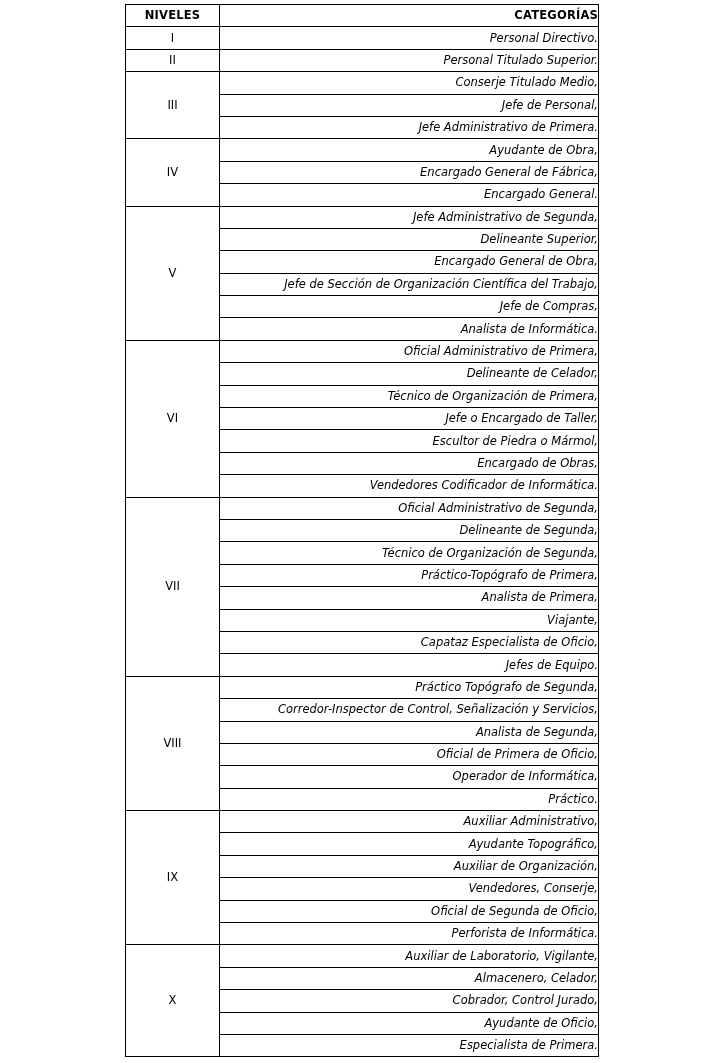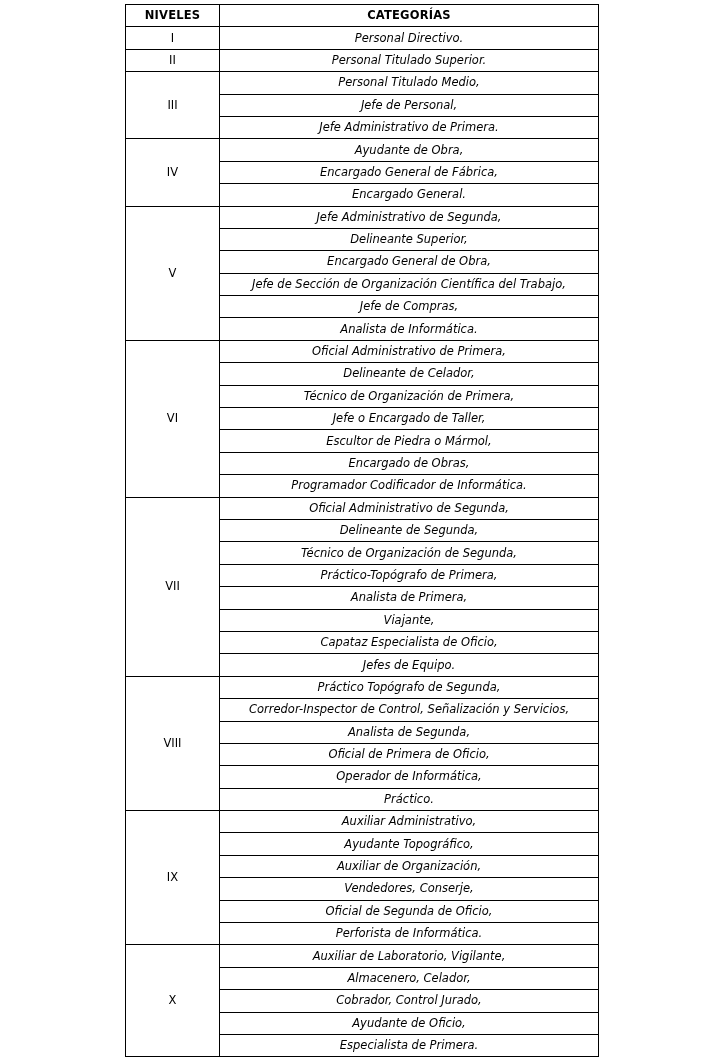--- a/index.html
+++ b/index.html
@@ -40,21 +40,21 @@
     height: 22.4px;
     box-sizing: border-box;
   }
   col.col-level { width: 94px; }
   col.col-cat { width: 379px; }
 
   th.hdr-level, td.cell-level {
     text-align: center;
   }
   th.hdr-cat, td.cell-cat {
-    text-align: center;
+    text-align: right;
     padding-left: 6px;
   }
   th.hdr-level, th.hdr-cat {
     font-weight: bold;
     letter-spacing: 0.2px;
   }
   td.cell-level {
     vertical-align: top;
     padding-top: 4px;
   }
@@ -82,21 +82,21 @@
         <tr>
           <td class="cell-level" rowspan="1">I</td>
           <td class="cell-cat">Personal Directivo.</td>
         </tr>
         <tr>
           <td class="cell-level" rowspan="1">II</td>
           <td class="cell-cat">Personal Titulado Superior.</td>
         </tr>
         <tr>
           <td class="cell-level" rowspan="3">III</td>
-          <td class="cell-cat">Personal Titulado Medio,</td>
+          <td class="cell-cat">Conserje Titulado Medio,</td>
         </tr>
         <tr>
           <td class="cell-cat">Jefe de Personal,</td>
         </tr>
         <tr>
           <td class="cell-cat">Jefe Administrativo de Primera.</td>
         </tr>
         <tr>
           <td class="cell-level" rowspan="3">IV</td>
           <td class="cell-cat">Ayudante de Obra,</td>
@@ -139,21 +139,21 @@
         <tr>
           <td class="cell-cat">Jefe o Encargado de Taller,</td>
         </tr>
         <tr>
           <td class="cell-cat">Escultor de Piedra o Mármol,</td>
         </tr>
         <tr>
           <td class="cell-cat">Encargado de Obras,</td>
         </tr>
         <tr>
-          <td class="cell-cat">Programador Codificador de Informática.</td>
+          <td class="cell-cat">Vendedores Codificador de Informática.</td>
         </tr>
         <tr>
           <td class="cell-level" rowspan="8">VII</td>
           <td class="cell-cat">Oficial Administrativo de Segunda,</td>
         </tr>
         <tr>
           <td class="cell-cat">Delineante de Segunda,</td>
         </tr>
         <tr>
           <td class="cell-cat">Técnico de Organización de Segunda,</td>

